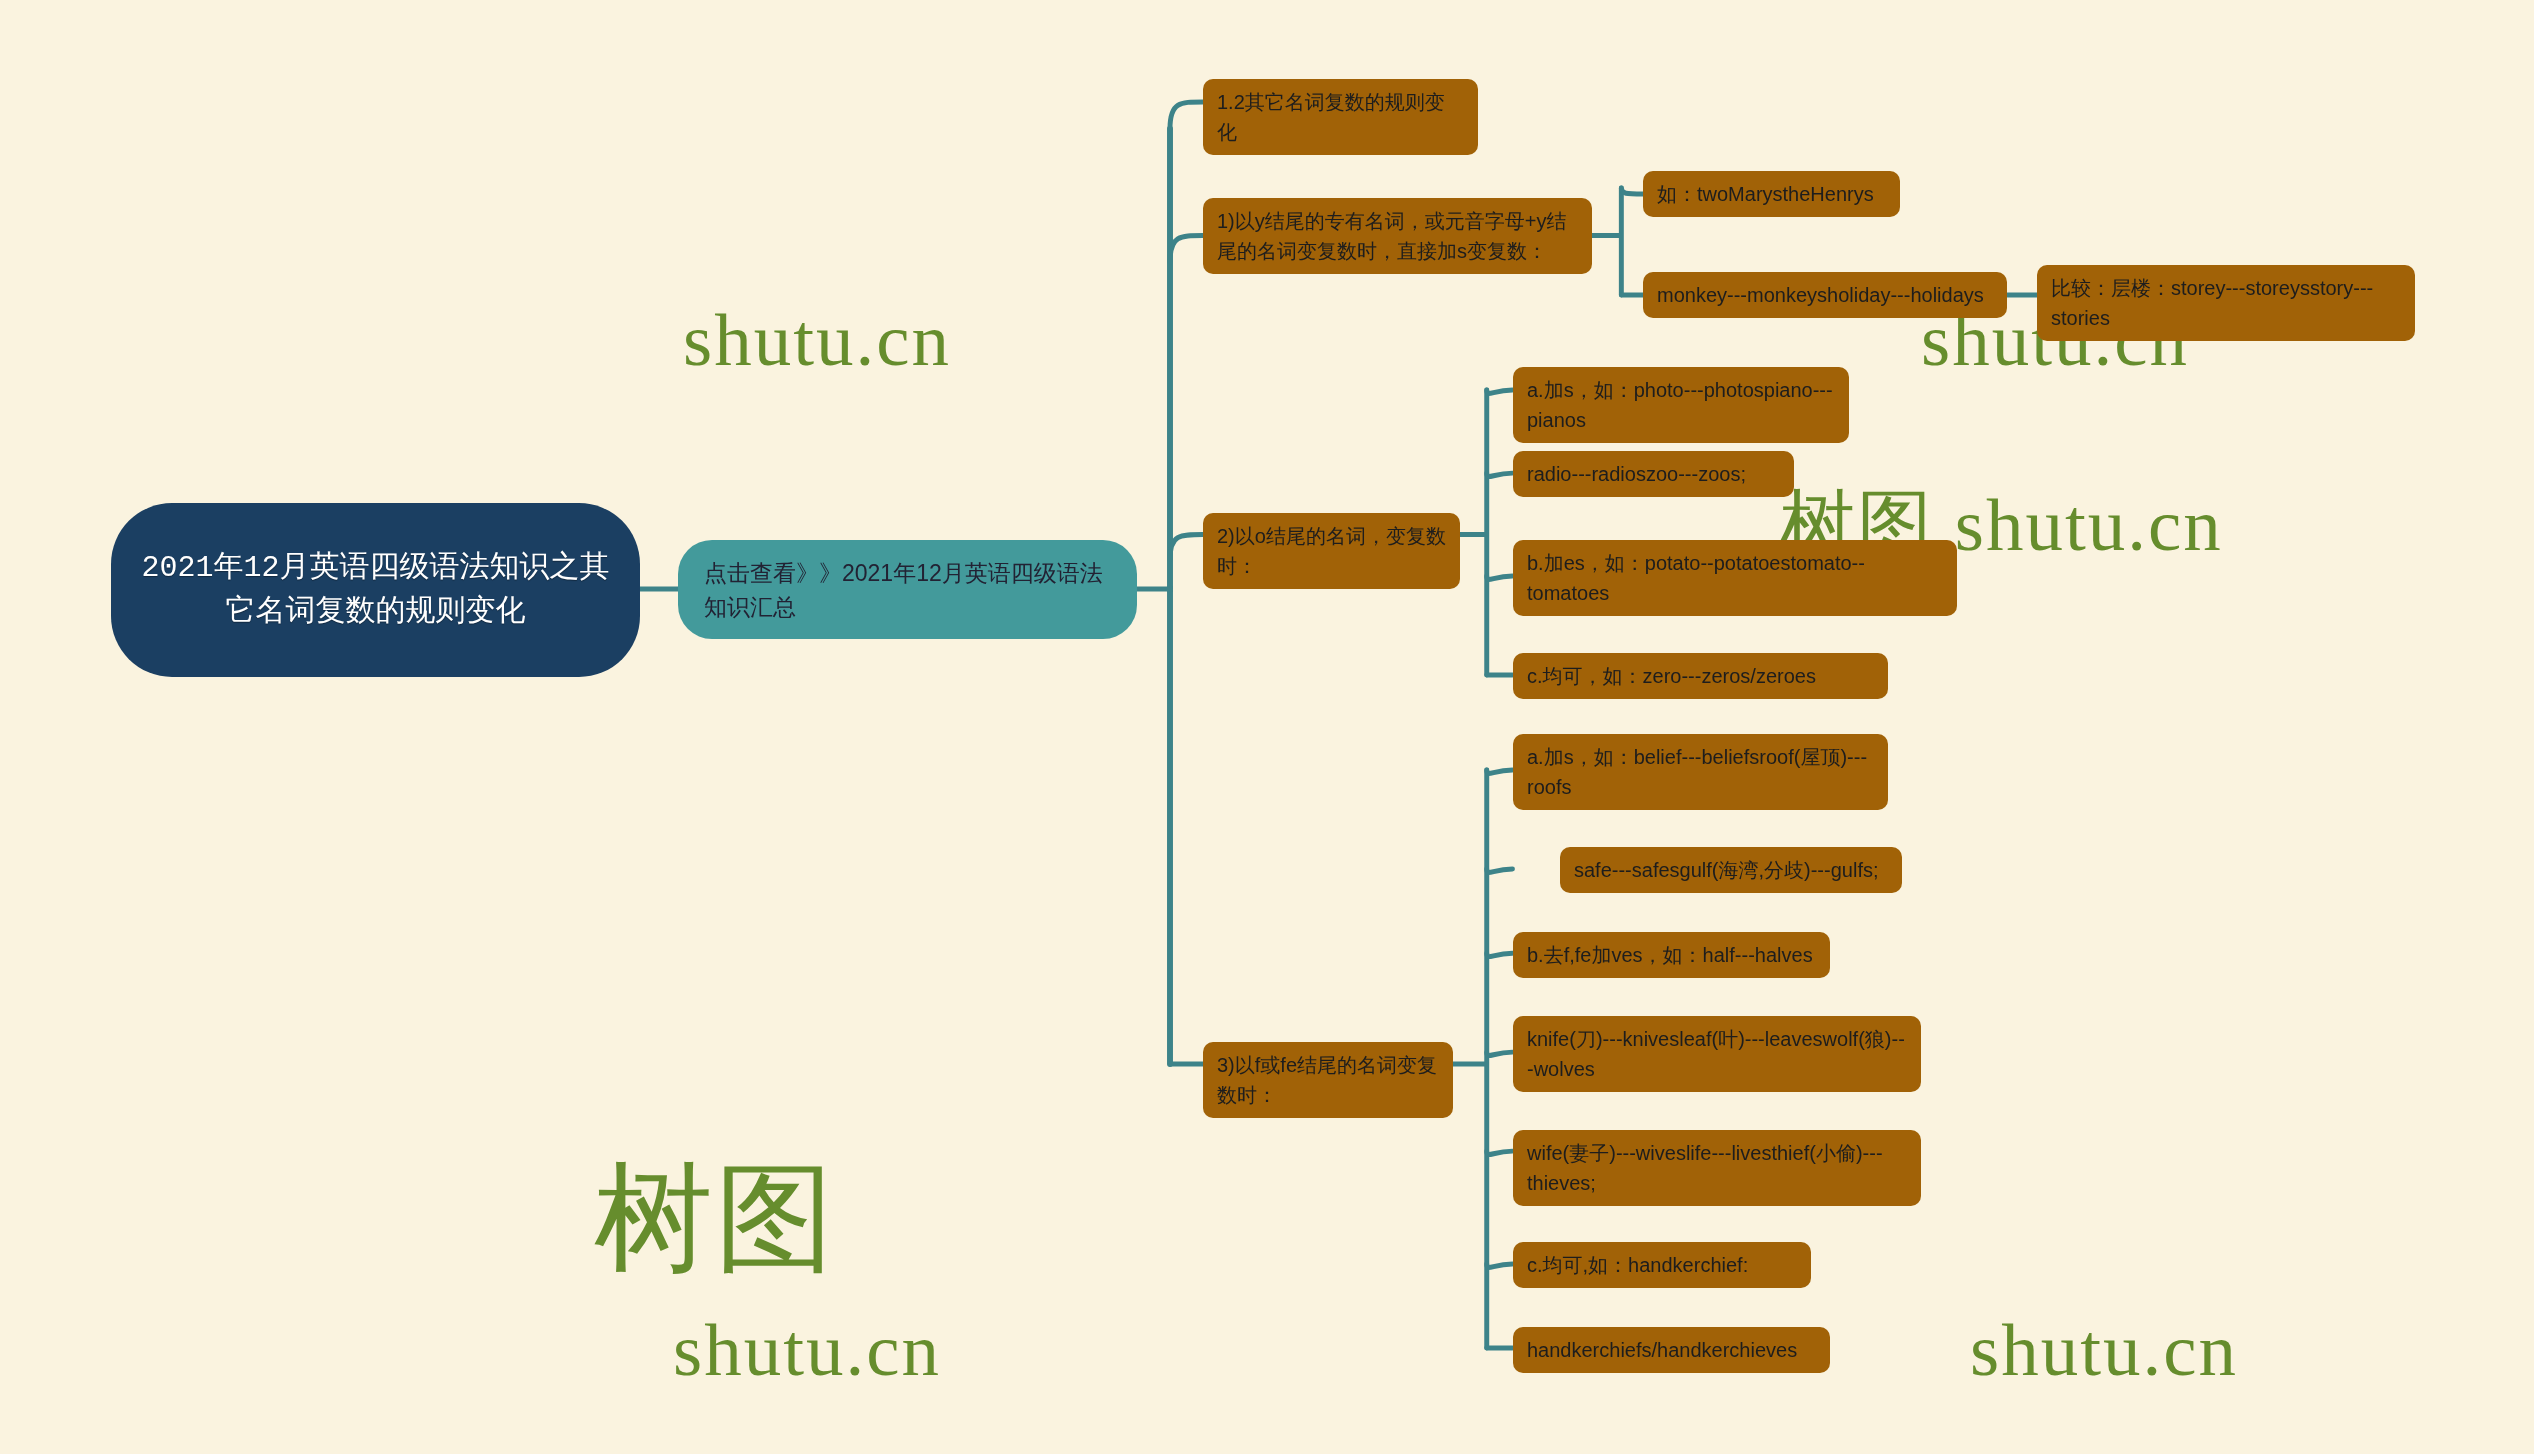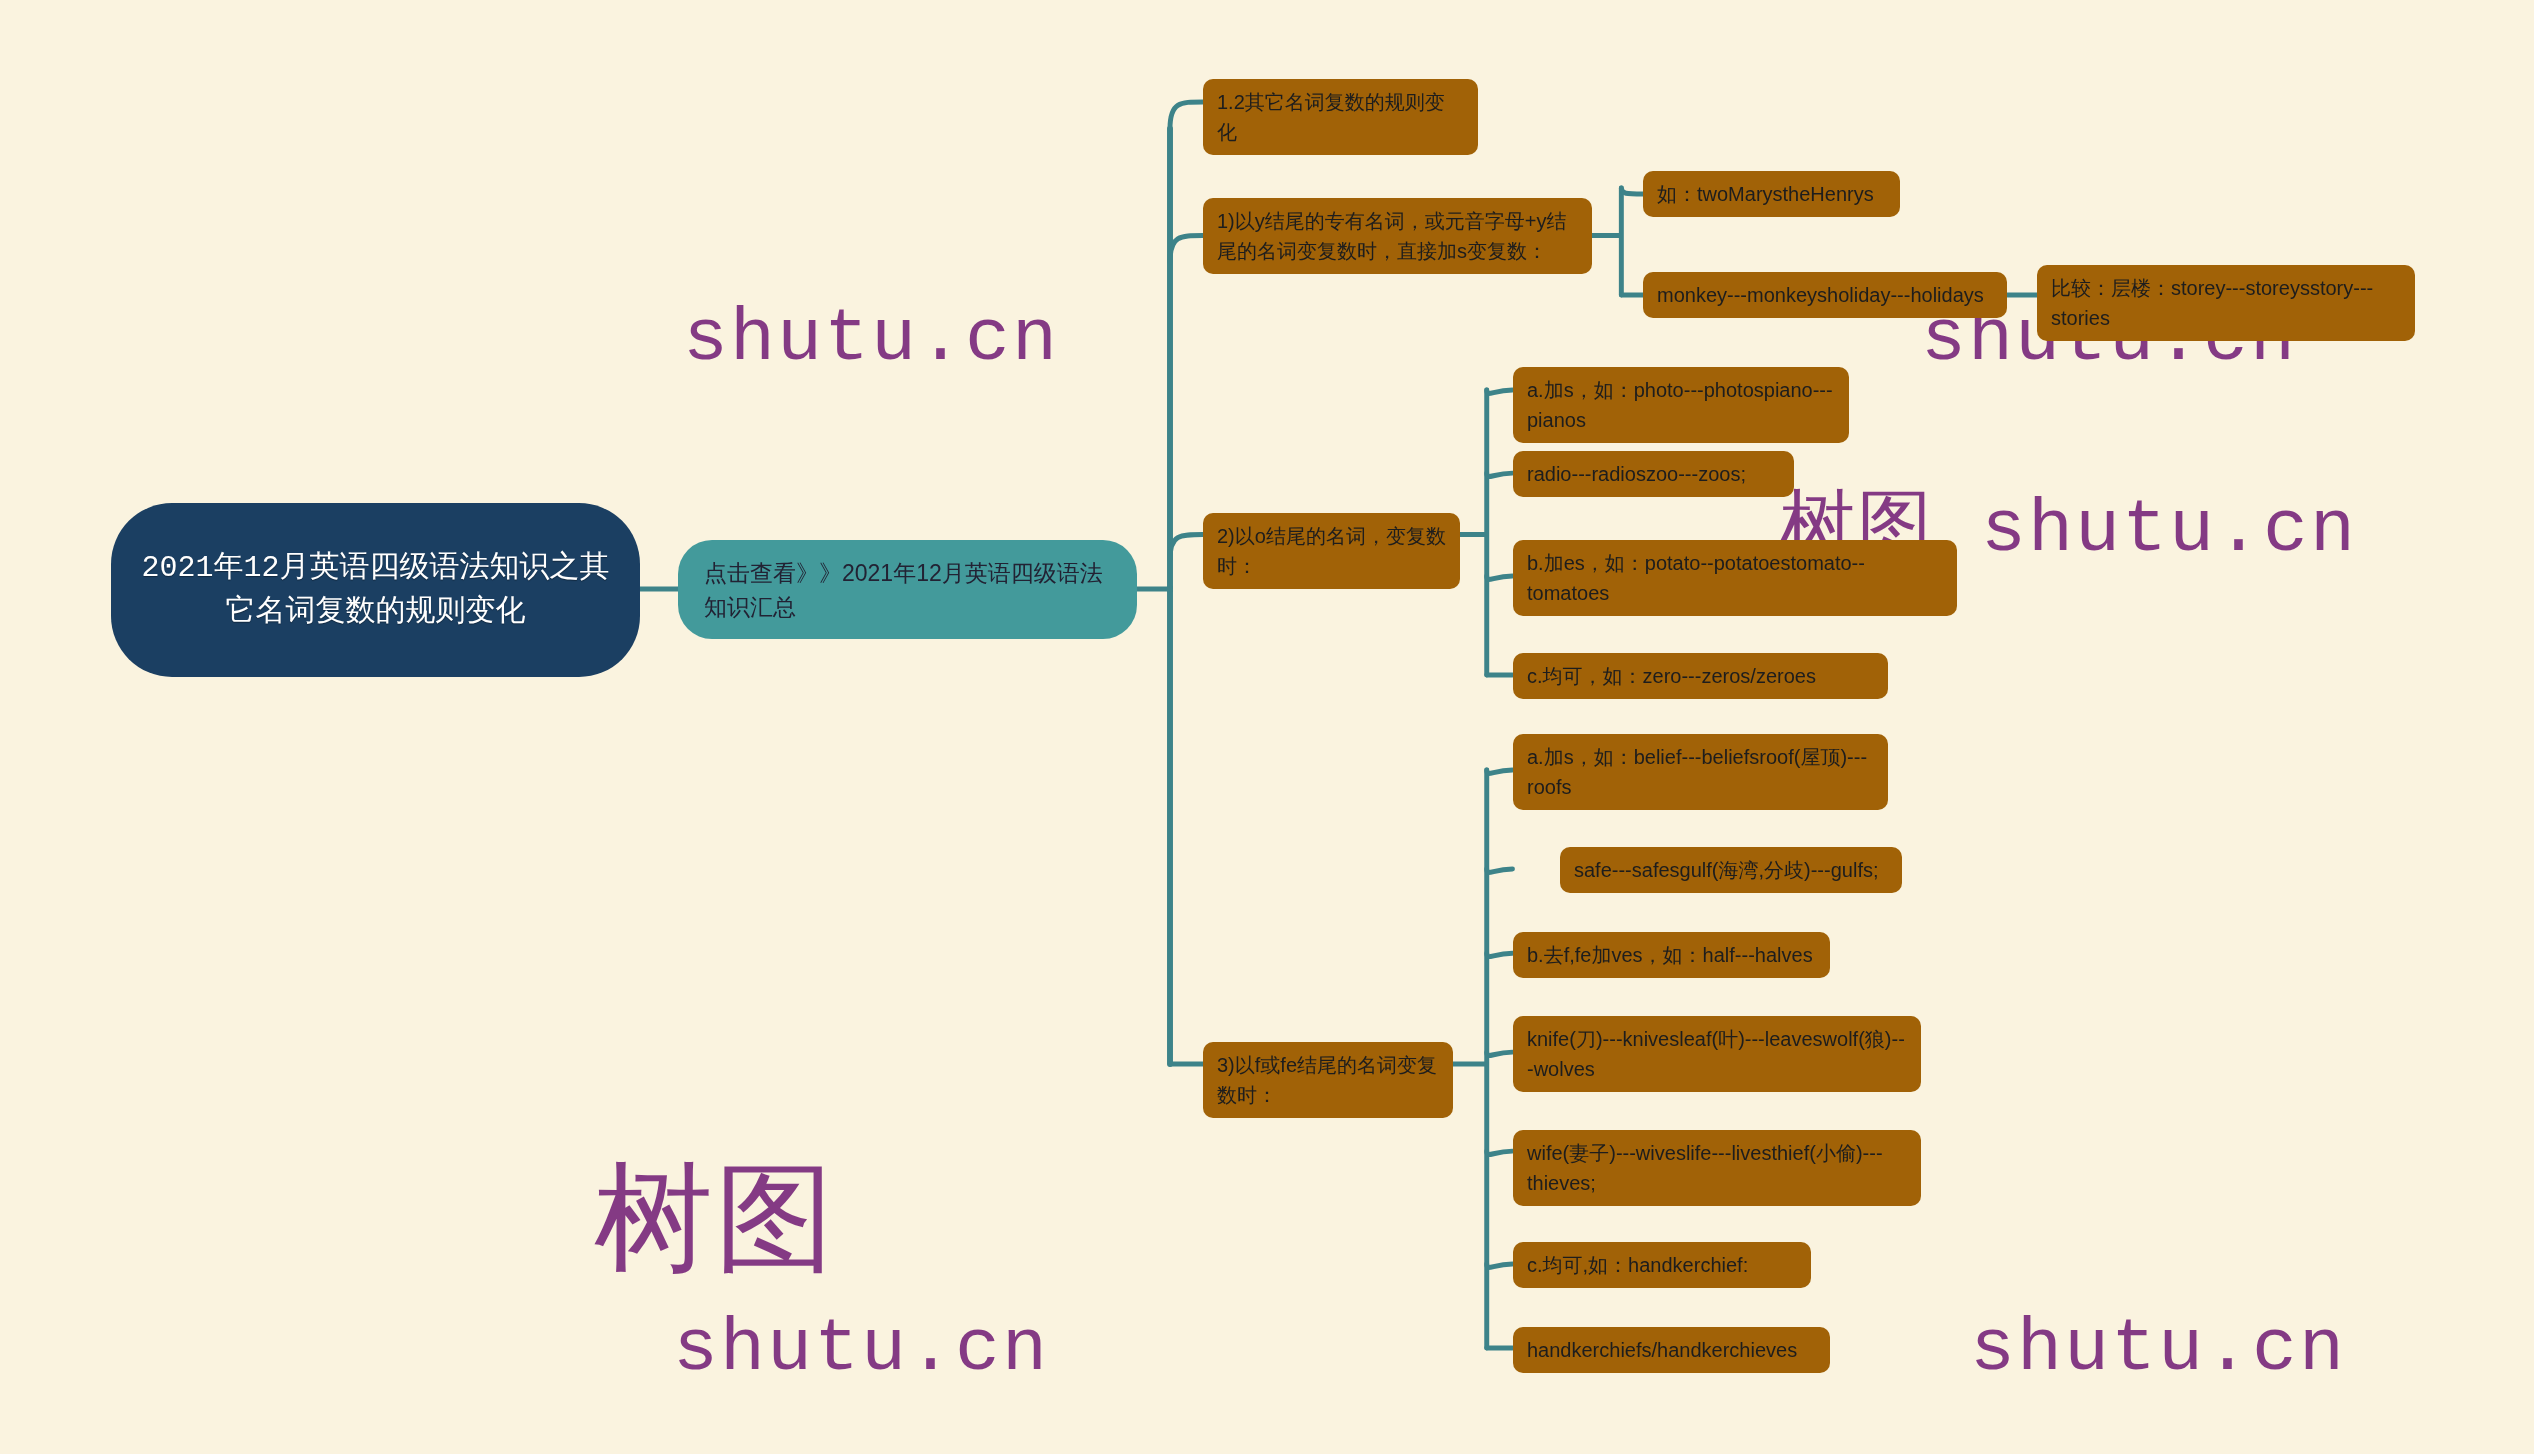--- a/index.html
+++ b/index.html
@@ -7,24 +7,24 @@
     width:2534px;height:1454px;
     background:#faf3df;
     font-family:"Liberation Sans","DejaVu Sans",sans-serif;
     overflow:hidden;
     position:relative;
   }
   #canvas{position:absolute;left:0;top:0;width:2534px;height:1454px;}
   #links{position:absolute;left:0;top:0;width:2534px;height:1454px;pointer-events:none;}
   .wm{
     position:absolute;
-    color:#701a75;
+    color:#4d7c0f;
     font-size:75px;
     letter-spacing:2px;
-    font-family:Liberation Mono, monospace;
+    font-family:Liberation Serif, serif;
     white-space:nowrap;
     user-select:none;
     opacity:.85;
   }
   .node{position:absolute;box-sizing:border-box;}
 
   .root{
     background:#1b3f62;
     color:#ffffff;
     border-radius:61px;

